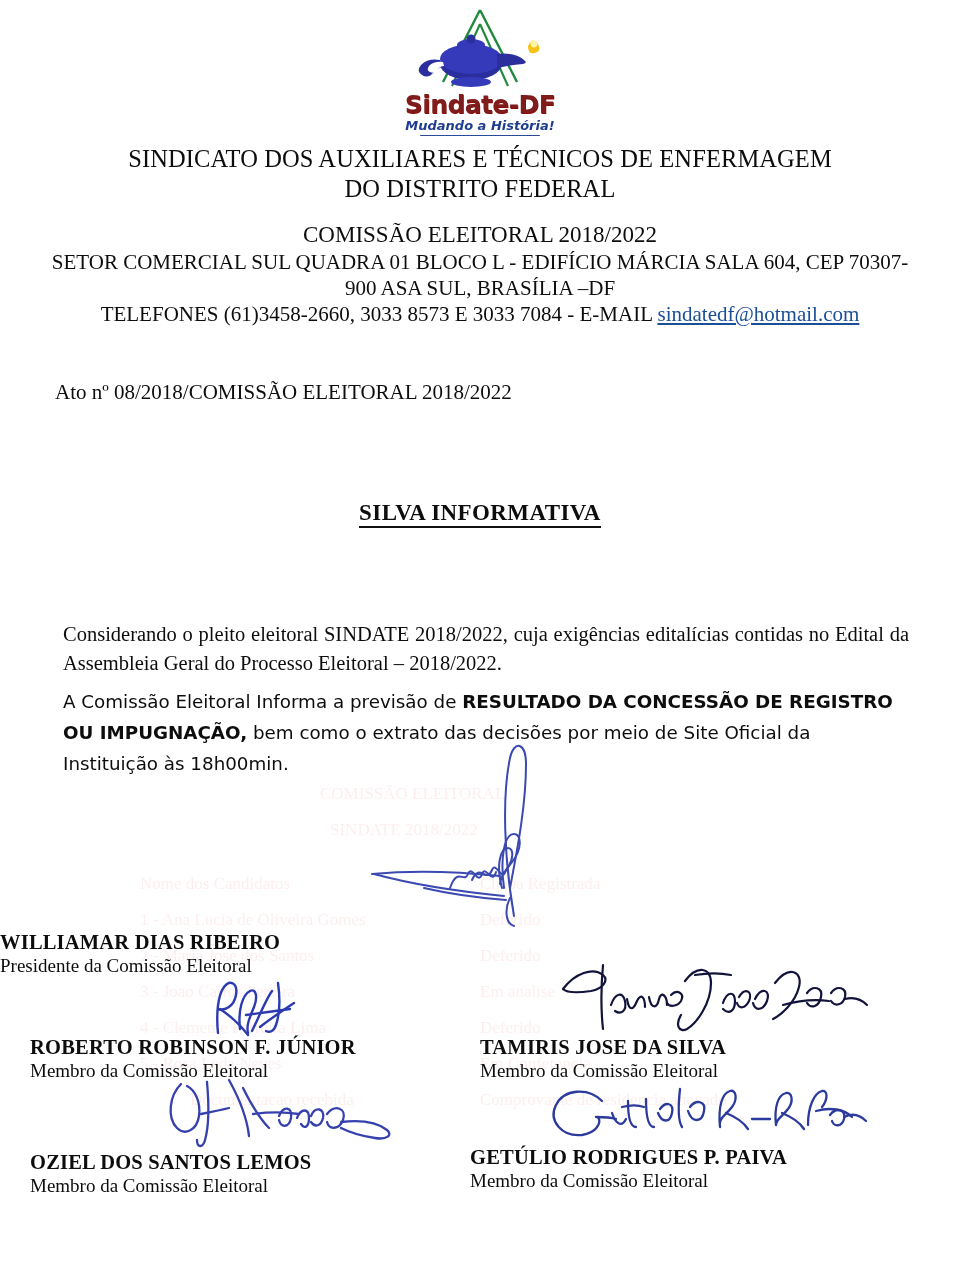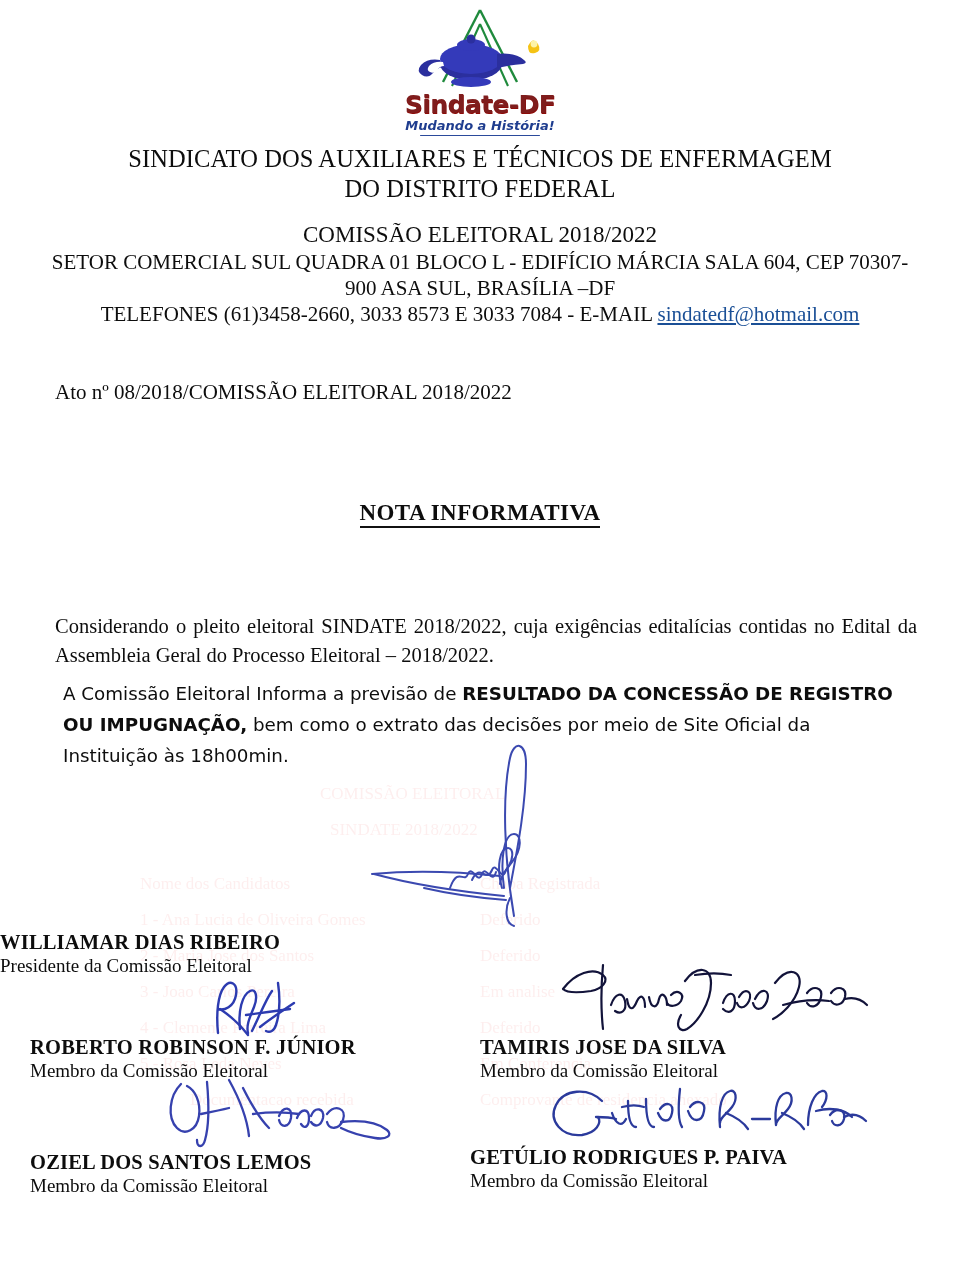--- a/index.html
+++ b/index.html
@@ -136,21 +136,21 @@
     top: 612px;
     left: 55px;
     width: 862px;
   }
   .para-serif {
     font-family: "Liberation Serif", "DejaVu Serif", serif;
     font-size: 20.5px;
     line-height: 29px;
     text-align: justify;
     text-justify: inter-word;
-    margin: 0;
+    margin: 8px;
   }
   .para-sans {
     font-family: "DejaVu Sans", "Liberation Sans", sans-serif;
     font-size: 18.3px;
     line-height: 31px;
     margin: 8px;
     text-align: left;
   }
   .para-sans b { font-weight: 700; }
 
@@ -264,21 +264,21 @@
     <div class="hdr-line1">DO DISTRITO FEDERAL</div>
     <div class="hdr-gap"></div>
     <div class="hdr-line2">COMISSÃO ELEITORAL 2018/2022</div>
     <div class="hdr-addr">SETOR COMERCIAL SUL QUADRA 01 BLOCO L - EDIFÍCIO MÁRCIA SALA 604, CEP 70307-</div>
     <div class="hdr-addr">900 ASA SUL, BRASÍLIA –DF</div>
     <div class="hdr-phone"><span>TELEFONES (61)3458-2660, 3033 8573 E 3033 7084 - E-MAIL </span><a class="email-link" href="#">sindatedf@hotmail.com</a></div>
   </div>
 
   <div class="ato-line">Ato nº 08/2018/COMISSÃO ELEITORAL 2018/2022</div>
 
-  <div class="doc-title"><span>NOTA INFORMATIVA</span></div>
+  <div class="doc-title"><span>SILVA INFORMATIVA</span></div>
 
   <div class="body-block">
     <p class="para-serif">Considerando o pleito eleitoral SINDATE 2018/2022, cuja exigências editalícias contidas no Edital da Assembleia Geral do Processo Eleitoral – 2018/2022.</p>
     <p class="para-sans"><span>A Comissão Eleitoral Informa a previsão de </span><b>RESULTADO DA CONCESSÃO DE REGISTRO OU IMPUGNAÇÃO,</b><span> bem como o extrato das decisões por meio de Site Oficial da Instituição às 18h00min.</span></p>
   </div>
 
   <div class="bleed" aria-hidden="true">
     <div class="bl" style="left:240px; top:6px;">COMISSÃO ELEITORAL</div>
     <div class="bl" style="left:250px; top:42px;">SINDATE 2018/2022</div>
     <div class="bl" style="left:60px;  top:96px;">Nome dos Candidatos</div>

